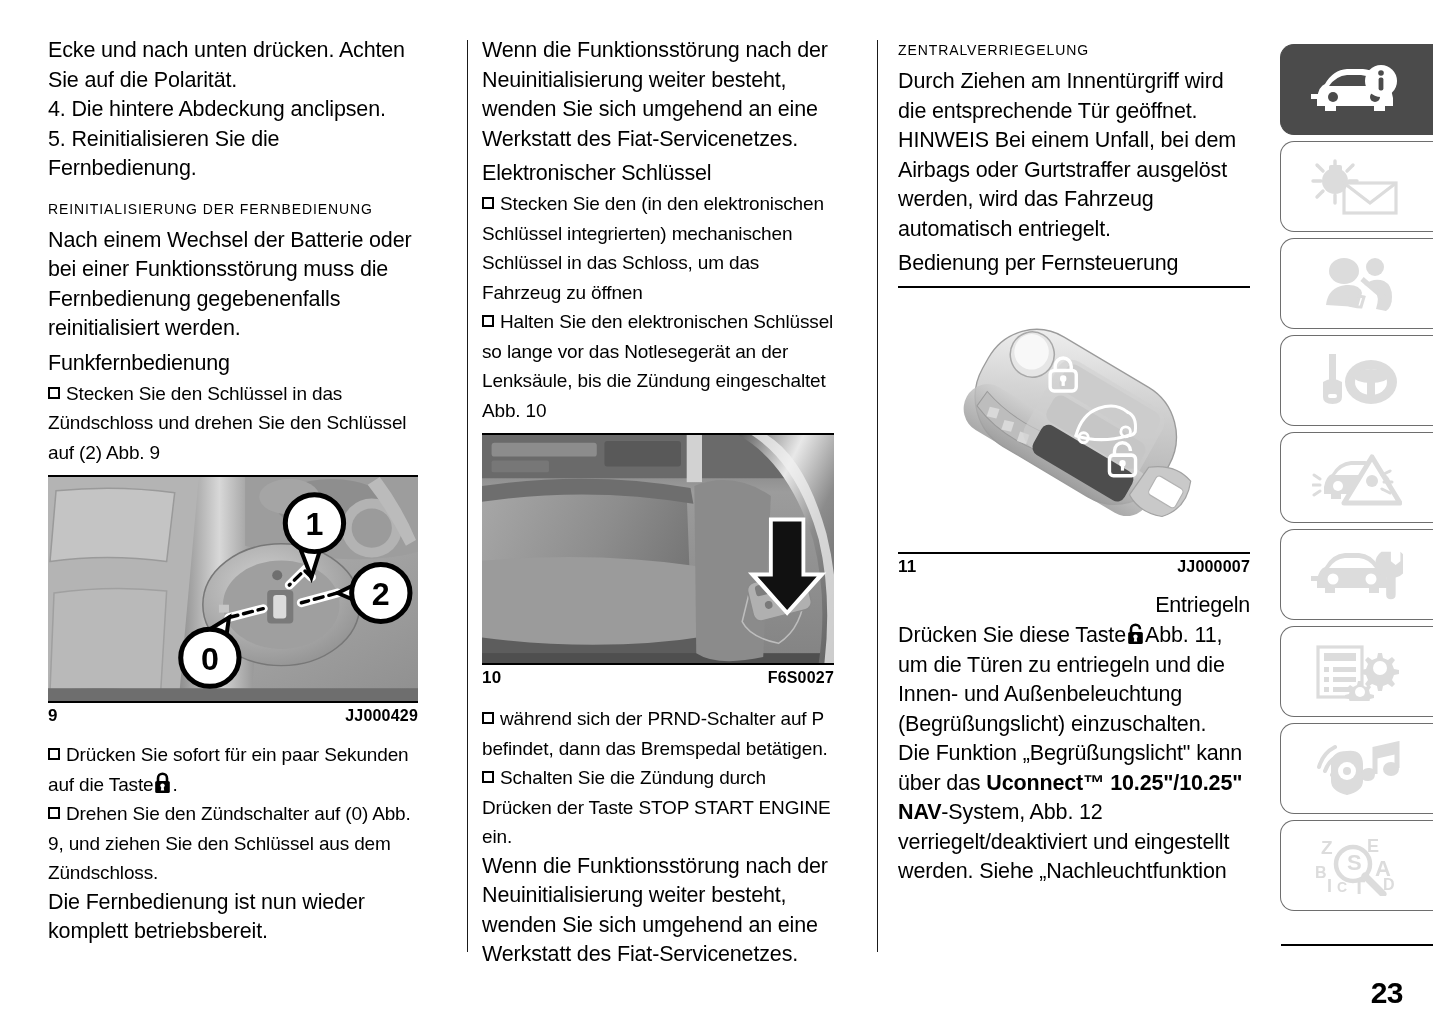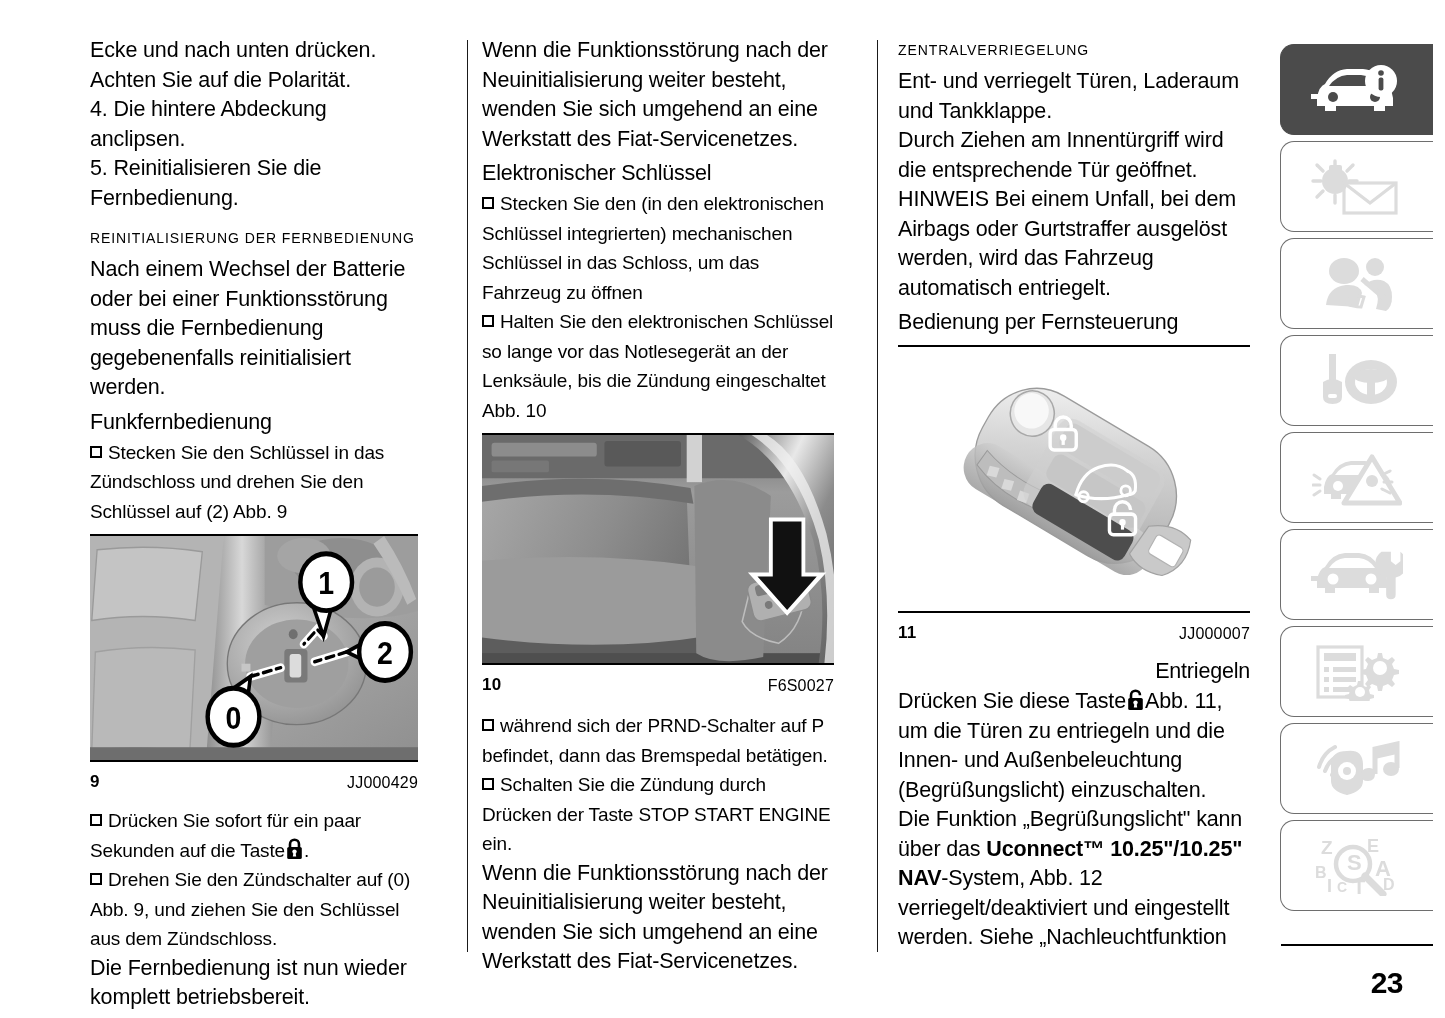--- a/index.html
+++ b/index.html
@@ -27,21 +27,21 @@
     position: relative;
     padding: 36px 0 0 0;
     display: flex;
   }
 
   .column {
     width: 410px;
     padding: 0 22px 0 0;
     position: relative;
   }
-  .column.c1 { padding-left: 90px; width: 440px; }
+  .column.c1 { padding-left: 48px; width: 440px; }
   .column.c2 { padding-left: 42px; width: 416px; }
   .column.c3 { padding-left: 42px; width: 416px; }
 
   .col-divider {
     position: absolute;
     top: 40px;
     width: 1px;
     height: 912px;
     background: #1a1a1a;
   }
@@ -110,28 +110,28 @@
   .fig-frame {
     border-top: 2.5px solid #000;
     border-bottom: 2.5px solid #000;
     background: #fff;
     position: relative;
     overflow: hidden;
   }
   .fig-caption-row {
     display: flex;
     justify-content: space-between;
-    align-items: flex-end;
+    align-items: center;
     font-size: 16px;
     font-weight: bold;
-    margin-top: 10px;
+    margin-top: 3px;
     letter-spacing: 0.3px;
   }
   .fig-num { font-size: 17px; font-weight: bold; }
-  .fig-code { font-size: 16px; font-weight: normal; letter-spacing: 0.2px; }
+  .fig-code { font-size: 16px; font-weight: bold; letter-spacing: 0.2px; }
 
   .fig-img { display:block; width: 100%; height: 100%; }
 
   
   .tab-rail {
     position: absolute;
     right: 0; top: 0;
     width: 173px;
     height: 1018px;
     padding: 44px 12px 0 8px;
@@ -152,21 +152,21 @@
   }
   .tab.active {
     background: #4b4b4b;
     border-color: #4b4b4b;
   }
   .tab svg { display: block; }
 
   .page-number {
     position: absolute;
     right: 42px;
-    bottom: 18px;
+    bottom: 8px;
     font-size: 30px;
     font-weight: bold;
     letter-spacing: -0.5px;
   }
   .rail-bottom-rule {
     position: absolute;
     right: 12px;
     bottom: 72px;
     width: 152px;
     height: 2.5px;
@@ -374,21 +374,20 @@
         <span class="bullet-sq"></span><span>Schalten Sie die Zündung durch Drücken der Taste STOP START ENGINE ein.</span>
       </div>
 
       <p class="body-text">Wenn die Funktionsstörung nach der Neuinitialisierung weiter besteht, wenden Sie sich umgehend an eine Werkstatt des Fiat-Servicenetzes.</p>
     </div>
 
     <div class="column c3">
 
       <h1 class="section-title" style="margin-top:0;">ZENTRALVERRIEGELUNG</h1>
 
-      <p class="body-text">Ent- und verriegelt Türen, Laderaum und Tankklappe.</p>
       <p class="body-text">Durch Ziehen am Innentürgriff wird die entsprechende Tür geöffnet.</p>
       <p class="body-text">HINWEIS Bei einem Unfall, bei dem Airbags oder Gurtstraffer ausgelöst werden, wird das Fahrzeug automatisch entriegelt.</p>
 
       <h2 class="subsection-title" style="">Bedienung per Fernsteuerung</h2>
 
       <div class="figure">
         <div class="fig-frame" style="height:268px;">
           <svg class="fig-img" viewBox="0 0 368 268" preserveAspectRatio="none">
             <defs>
               <linearGradient id="g11body" x1="0.1" y1="0" x2="0.9" y2="1">

